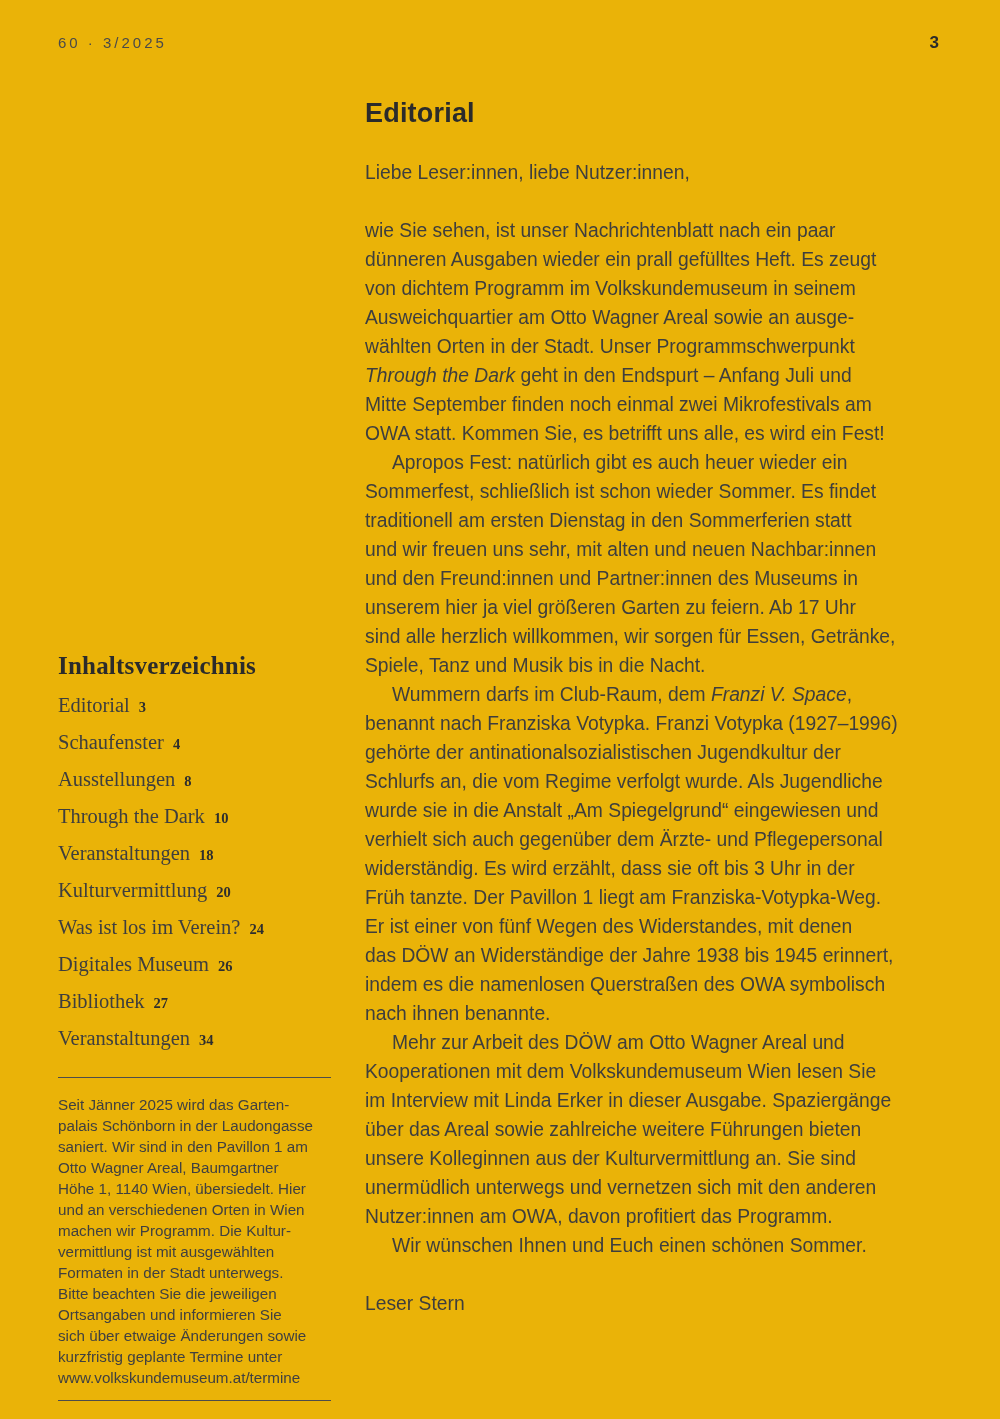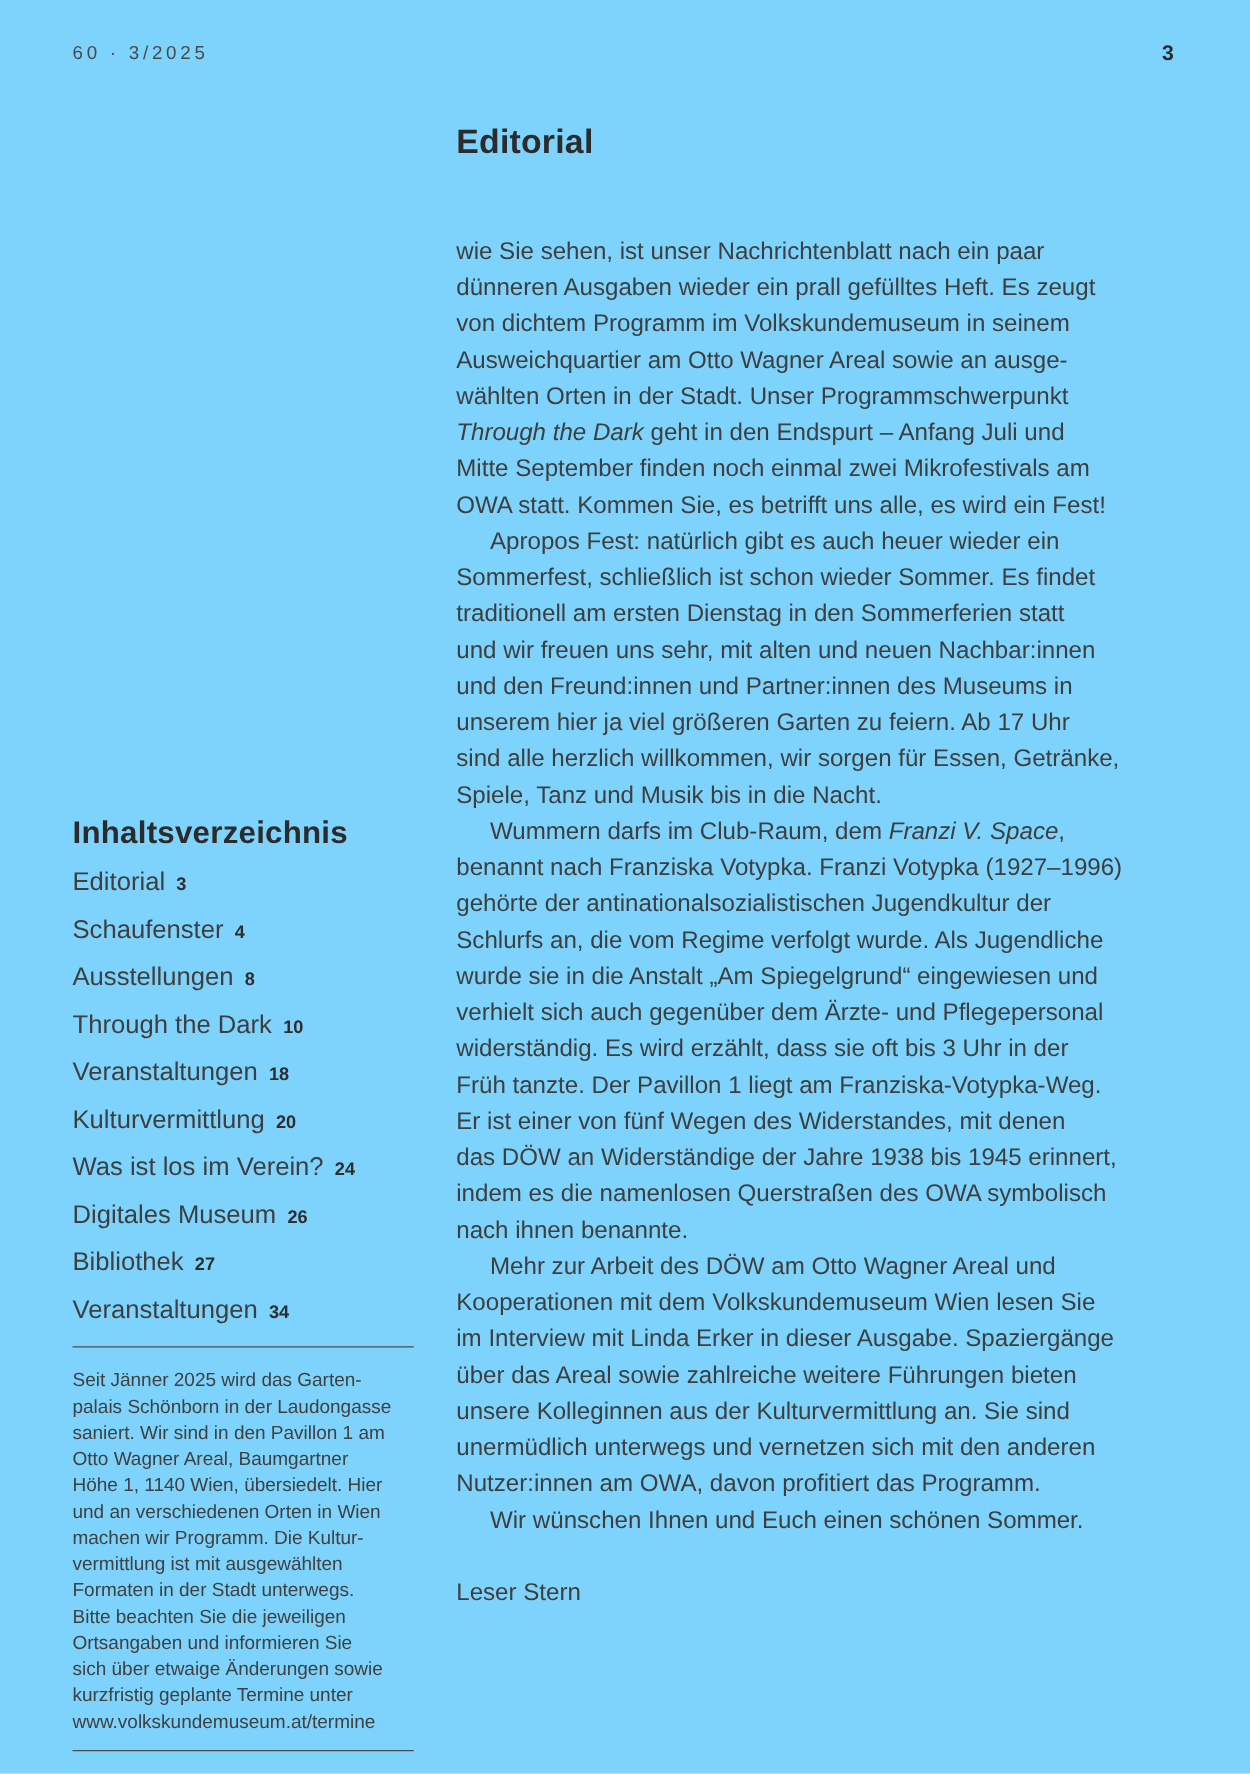--- a/index.html
+++ b/index.html
@@ -1,17 +1,17 @@
 <!DOCTYPE html>
 <html lang="de"><head>
 <meta charset="utf-8">
 <style>
   html,body{margin:0;padding:0;background:#ffffff;}
   .page{
-    position:relative;width:1000px;height:1419px;background:#7dd3fc;
+    position:relative;width:1000px;height:1419px;background:#eab308;
     font-family:"Liberation Sans",sans-serif;color:#3e3e3e;overflow:hidden;
   }
   .header{
     position:absolute;left:58px;right:60px;top:33px;
     display:flex;justify-content:space-between;align-items:flex-start;
   }
   .issue{font-size:15px;letter-spacing:3px;color:#4a4a4a;line-height:20px;}
   .pagenum{font-size:17px;font-weight:700;color:#2b2b2b;line-height:20px;letter-spacing:1px;}
   .title{
     position:absolute;left:365px;top:97px;margin:0;
@@ -19,21 +19,21 @@
   }
   .bodycol{
     position:absolute;left:365px;top:158px;width:600px;
     font-size:19.3px;line-height:29px;color:#3e3e3e;
   }
   .para{margin:0;}
   .para.gap{margin-top:29px;}
   .para.indent{text-indent:27px;}
   .para em{font-style:italic;}
   .signature{margin:29px 0 0 0;}
-  .toc{position:absolute;left:58px;top:651px;width:300px;}
+  .toc{position:absolute;left:58px;top:651px;width:300px;font-family:Liberation Serif, serif;}
   .toc-title{
     margin:0 0 7px 0;font-size:25px;font-weight:700;color:#2b2b2b;
     letter-spacing:.2px;line-height:30px;
   }
   .toc-item{font-size:20.5px;line-height:35px;color:#3e3e3e;}
   .toc-page{font-size:14.5px;font-weight:700;color:#2e2e2e;margin-left:9px;}
   .note{
     position:absolute;left:58px;top:1029px;width:273px;height:324px;
     box-sizing:border-box;
     border-top:1.5px solid #4c4c4c;border-bottom:1.5px solid #4c4c4c;
@@ -50,20 +50,21 @@
 
   <header class="header">
     <span class="issue">60 · 3/2025</span>
     <span class="pagenum">3</span>
   </header>
 
   <h1 class="title">Editorial</h1>
 
   <section class="bodycol">
     <div>
+        <p class="para">Liebe Leser:innen, liebe Nutzer:innen,</p>
         <p class="para gap">wie Sie sehen, ist unser Nachrichtenblatt nach ein paar<br>dünneren Ausgaben wieder ein prall gefülltes Heft. Es zeugt<br>von dichtem Programm im Volkskundemuseum in seinem<br>Ausweichquartier am Otto Wagner Areal sowie an ausge-<br>wählten Orten in der Stadt. Unser Programmschwerpunkt<br><em>Through the Dark</em> geht in den Endspurt – Anfang Juli und<br>Mitte September finden noch einmal zwei Mikrofestivals am<br>OWA statt. Kommen Sie, es betrifft uns alle, es wird ein Fest!</p>
         <p class="para indent">Apropos Fest: natürlich gibt es auch heuer wieder ein<br>Sommerfest, schließlich ist schon wieder Sommer. Es findet<br>traditionell am ersten Dienstag in den Sommerferien statt<br>und wir freuen uns sehr, mit alten und neuen Nachbar:innen<br>und den Freund:innen und Partner:innen des Museums in<br>unserem hier ja viel größeren Garten zu feiern. Ab 17 Uhr<br>sind alle herzlich willkommen, wir sorgen für Essen, Getränke,<br>Spiele, Tanz und Musik bis in die Nacht.</p>
         <p class="para indent">Wummern darfs im Club-Raum, dem <em>Franzi V. Space</em>,<br>benannt nach Franziska Votypka. Franzi Votypka (1927–1996)<br>gehörte der antinationalsozialistischen Jugendkultur der<br>Schlurfs an, die vom Regime verfolgt wurde. Als Jugendliche<br>wurde sie in die Anstalt „Am Spiegelgrund“ eingewiesen und<br>verhielt sich auch gegenüber dem Ärzte- und Pflegepersonal<br>widerständig. Es wird erzählt, dass sie oft bis 3 Uhr in der<br>Früh tanzte. Der Pavillon 1 liegt am Franziska-Votypka-Weg.<br>Er ist einer von fünf Wegen des Widerstandes, mit denen<br>das DÖW an Widerständige der Jahre 1938 bis 1945 erinnert,<br>indem es die namenlosen Querstraßen des OWA symbolisch<br>nach ihnen benannte.</p>
         <p class="para indent">Mehr zur Arbeit des DÖW am Otto Wagner Areal und<br>Kooperationen mit dem Volkskundemuseum Wien lesen Sie<br>im Interview mit Linda Erker in dieser Ausgabe. Spaziergänge<br>über das Areal sowie zahlreiche weitere Führungen bieten<br>unsere Kolleginnen aus der Kulturvermittlung an. Sie sind<br>unermüdlich unterwegs und vernetzen sich mit den anderen<br>Nutzer:innen am OWA, davon profitiert das Programm.</p>
         <p class="para indent">Wir wünschen Ihnen und Euch einen schönen Sommer.</p>
       </div>
     <p class="signature">Leser Stern</p>
   </section>
 
   <aside class="toc">

